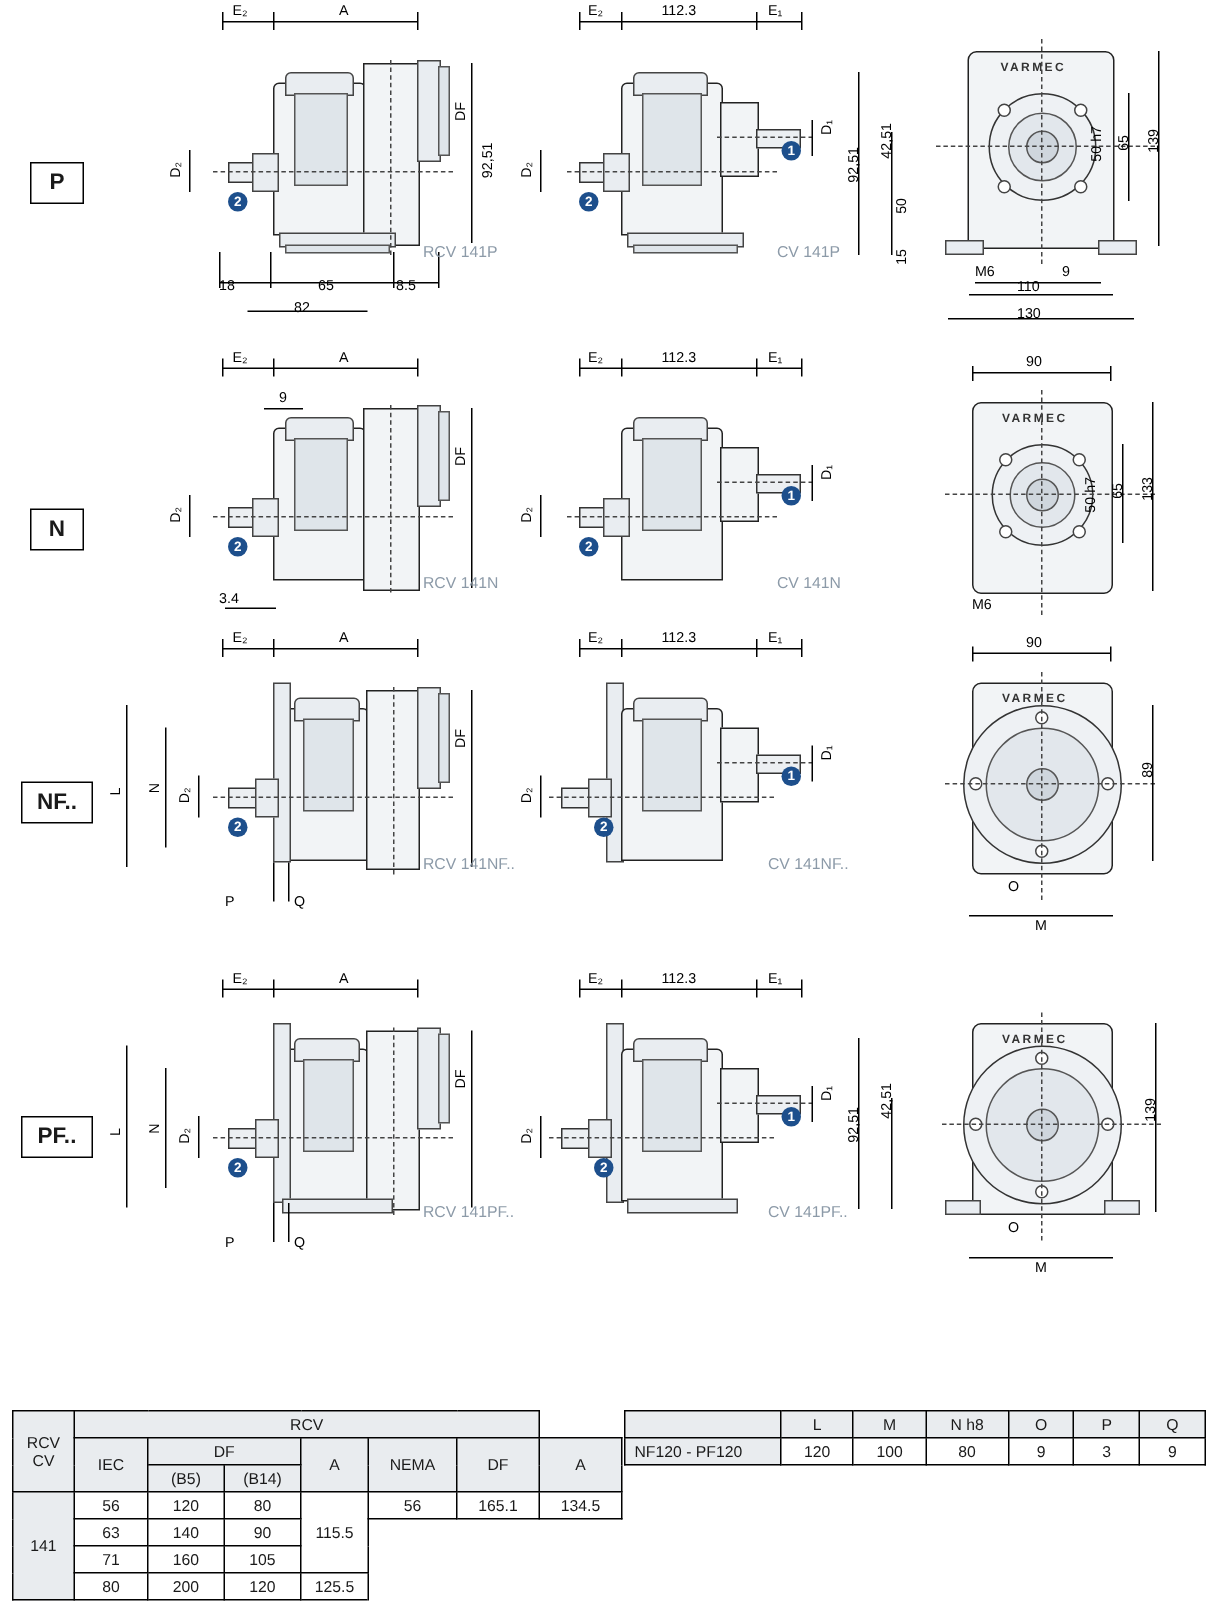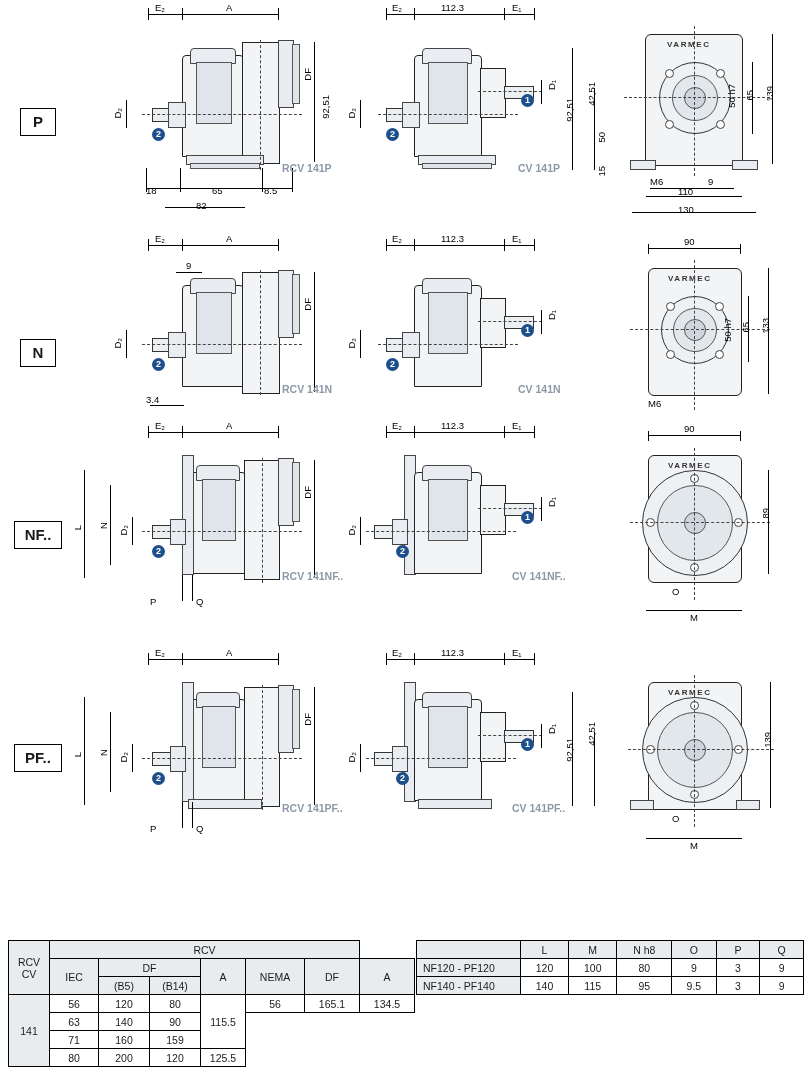--- a/index.html
+++ b/index.html
@@ -2,21 +2,21 @@
 <html><head>
 <meta charset="utf-8">
 <style>
   html,body{margin:0;padding:0;background:#ffffff;}
   body{width:804px;height:1082px;position:relative;font-family:"Liberation Sans",sans-serif;color:#1a1a1a;}
   .sheet{position:absolute;left:0;top:0;width:804px;height:1082px;}
   .rowlabel{position:absolute;border:1.5px solid #000;background:#fff;font-weight:bold;font-size:15px;
             text-align:center;line-height:26px;height:26px;}
   .dimtxt{position:absolute;font-size:9.5px;color:#000;white-space:nowrap;}
   .dimtxt.v{writing-mode:vertical-rl;transform:rotate(180deg);}
-  .capt{position:absolute;font-size:10.5px;color:#8c9aa8;font-weight:bold;white-space:nowrap;}
+  .capt{position:absolute;font-size:10.5px;color:#8c9aa8;font-weight:normal;white-space:nowrap;}
   .ln{position:absolute;background:#000;}
   .lnh{height:1px;}
   .lnv{width:1px;}
   .dash{position:absolute;border-top:1px dashed #444;height:0;}
   .dashv{position:absolute;border-left:1px dashed #444;width:0;}
 
   
   .bd{position:absolute;border:1.2px solid #222;background:#f2f4f6;}
   .bd2{position:absolute;border:1.1px solid #444;background:#e9edf1;}
   .bd3{position:absolute;border:1px solid #555;background:#dfe5ea;}
@@ -500,21 +500,21 @@
       <td>63</td>
       <td>140</td>
       <td>90</td>
       <td rowspan="3" style="border-left:1px solid #000;border-right:0;border-top:0;border-bottom:0;background:#fff;"></td>
       <td rowspan="3" style="border:0;background:#fff;"></td>
       <td rowspan="3" style="border:0;background:#fff;"></td>
     </tr>
     <tr>
       <td>71</td>
       <td>160</td>
-      <td>159</td>
+      <td>105</td>
     </tr>
     <tr>
       <td>80</td>
       <td>200</td>
       <td>120</td>
       <td>125.5</td>
     </tr>
   </tbody>
     </table>
 
@@ -531,25 +531,16 @@
     </tr>
     <tr>
       <td class="hdr" style="text-align:left;padding-left:6px;">NF120 - PF120</td>
       <td>120</td>
       <td>100</td>
       <td>80</td>
       <td>9</td>
       <td>3</td>
       <td>9</td>
     </tr>
-    <tr>
-      <td class="hdr" style="text-align:left;padding-left:6px;">NF140 - PF140</td>
-      <td>140</td>
-      <td>115</td>
-      <td>95</td>
-      <td>9.5</td>
-      <td>3</td>
-      <td>9</td>
-    </tr>
   </tbody>
     </table>
 
 </div>
 
 </body></html>

